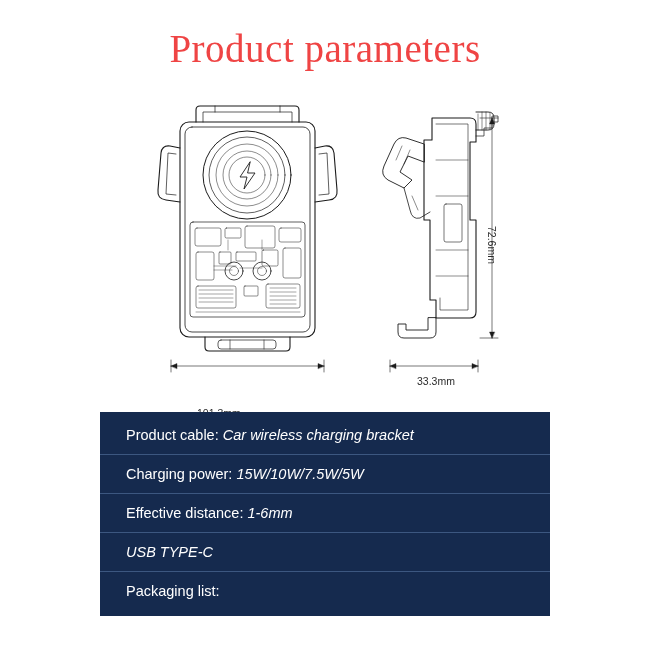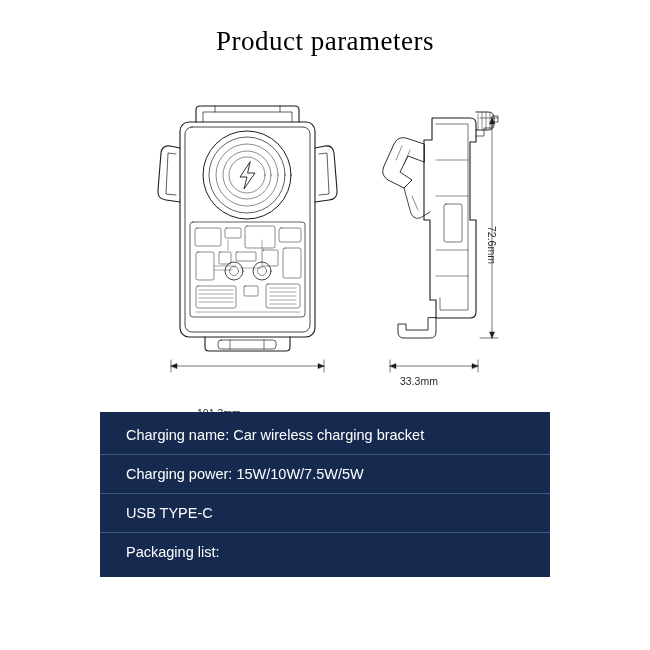--- a/index.html
+++ b/index.html
@@ -19,22 +19,22 @@
     height: 650px;
     background: #ffffff;
   }
   .title {
     position: absolute;
     top: 26px;
     left: 0;
     width: 650px;
     text-align: center;
     font-family: "Liberation Serif", serif;
-    font-size: 27px;
-    color: #000000;
+    font-size: 39px;
+    color: #ef4444;
     letter-spacing: 0.5px;
   }
   
   .diagram {
     position: absolute;
     top: 100px;
     left: 0;
     width: 650px;
     height: 300px;
   }
@@ -44,21 +44,21 @@
     left: 0;
   }
   .dimlabel {
     position: absolute;
     font-family: "Liberation Sans", sans-serif;
     font-size: 10.5px;
     color: #2b2b2b;
     white-space: nowrap;
   }
   .dim-width-front { left: 197px; top: 275px; margin-top: 32px; }
-  .dim-width-side  { left: 400px; top: 275px; }
+  .dim-width-side  { left: 417px; top: 275px; }
   .dim-height {
     left: 498px;
     top: 126px;
     transform: rotate(90deg);
     transform-origin: left top;
   }
   
   .spec-panel {
     position: absolute;
     left: 100px;
@@ -79,20 +79,21 @@
   }
   .spec-row:last-child {
     border-bottom: none;
     align-items: center;
   }
   .spec-label {
     white-space: pre;
   }
   .spec-value {
     white-space: pre-line;
+    font-style: italic;
   }
 </style>
 </head>
 <body>
 
 <div class="page">
 
   <div class="title">Product parameters</div>
 
   <div class="diagram">
@@ -183,29 +184,33 @@
 
     <div class="dimlabel dim-width-front">101.3mm</div>
     <div class="dimlabel dim-width-side">33.3mm</div>
     <div class="dimlabel dim-height">72.6mm</div>
 
   </div>
 
   <div class="spec-panel">
 
     <div class="spec-row">
-      <span class="spec-label">Charging name: </span>
+      <span class="spec-label">Product cable: </span>
       <span class="spec-value">Car wireless charging bracket</span>
     </div>
 
     <div class="spec-row">
       <span class="spec-label">Charging power: </span>
       <span class="spec-value">15W/10W/7.5W/5W</span>
     </div>
 
+    <div class="spec-row">
+      <span class="spec-label">Effective distance: </span>
+      <span class="spec-value">1-6mm</span>
+    </div>
 
     <div class="spec-row">
       <span class="spec-value">USB TYPE-C</span>
     </div>
 
     <div class="spec-row">
       <span class="spec-label">Packaging list: </span>
     </div>
 
   </div>

